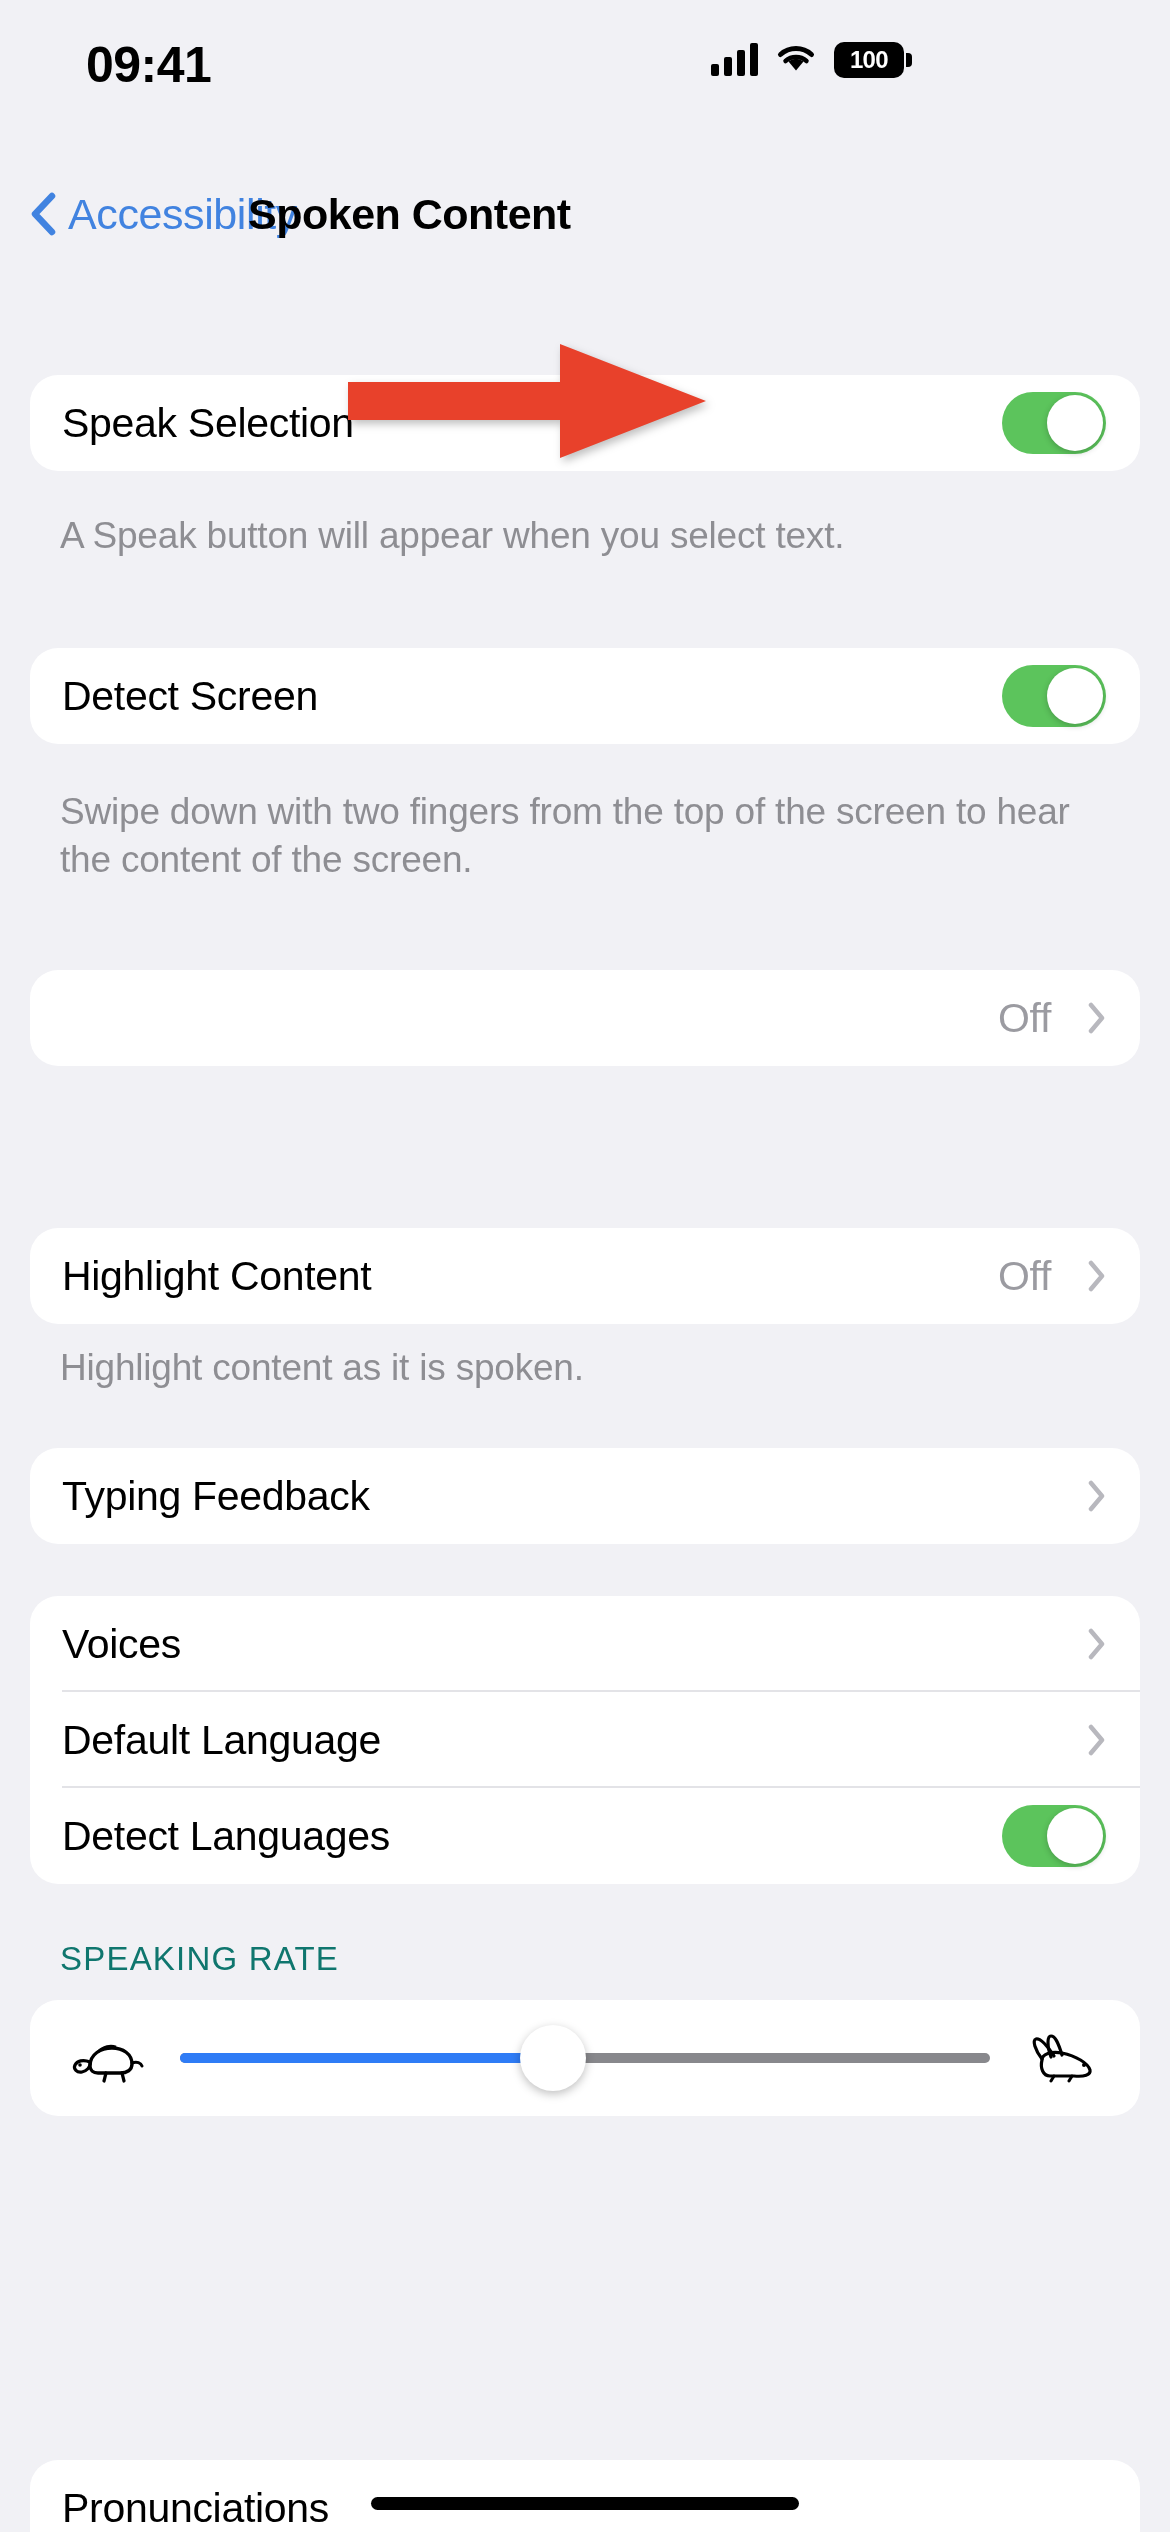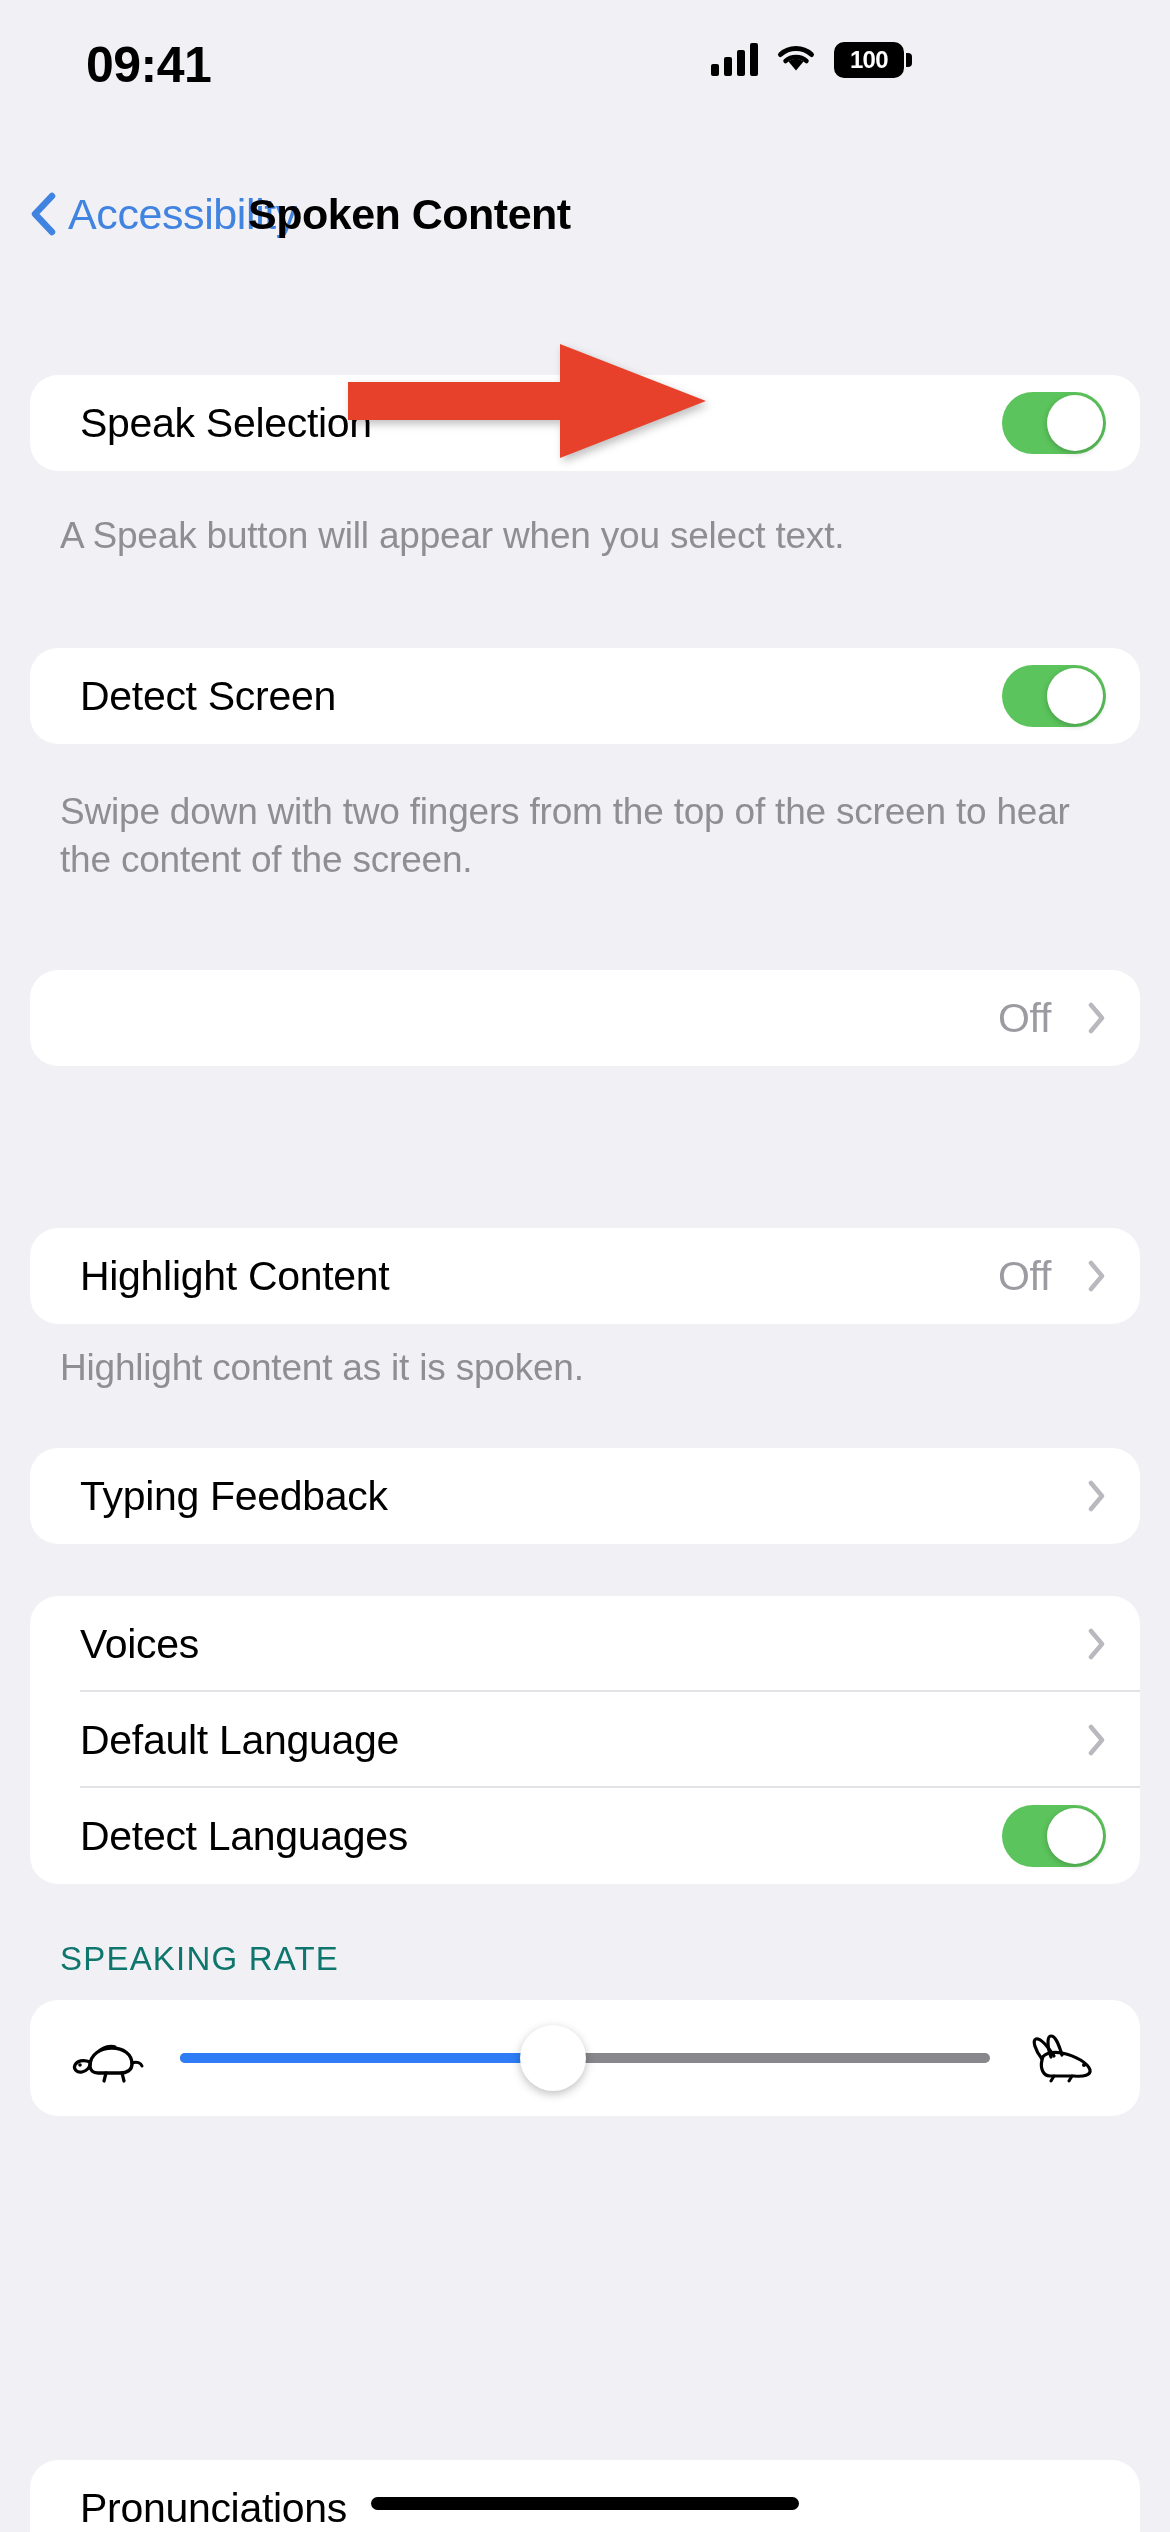--- a/index.html
+++ b/index.html
@@ -54,21 +54,21 @@
   .nav-back-label { font-size:43px; color:#4183E0; letter-spacing:-0.4px; }
   .nav-title {
     position:absolute; left:248px; top:0; height:92px;
     display:flex; align-items:center;
     font-size:43px; font-weight:bold; color:#000; letter-spacing:-0.5px;
   }
 
   
   .card {
     position:absolute; left:30px; width:1110px;
-    background:#FFFFFF; border-radius:28px; overflow:hidden;padding-left:18px;
+    background:#FFFFFF; border-radius:28px; overflow:hidden;
   }
   .row {
     position:relative; height:96px;
     display:flex; align-items:center;
     padding:0 34px 0 32px;
   }
   .row-label { font-size:41px; color:#000; letter-spacing:-0.3px; }
   .row-right {
     margin-left:auto; display:flex; align-items:center; gap:37px;
   }

